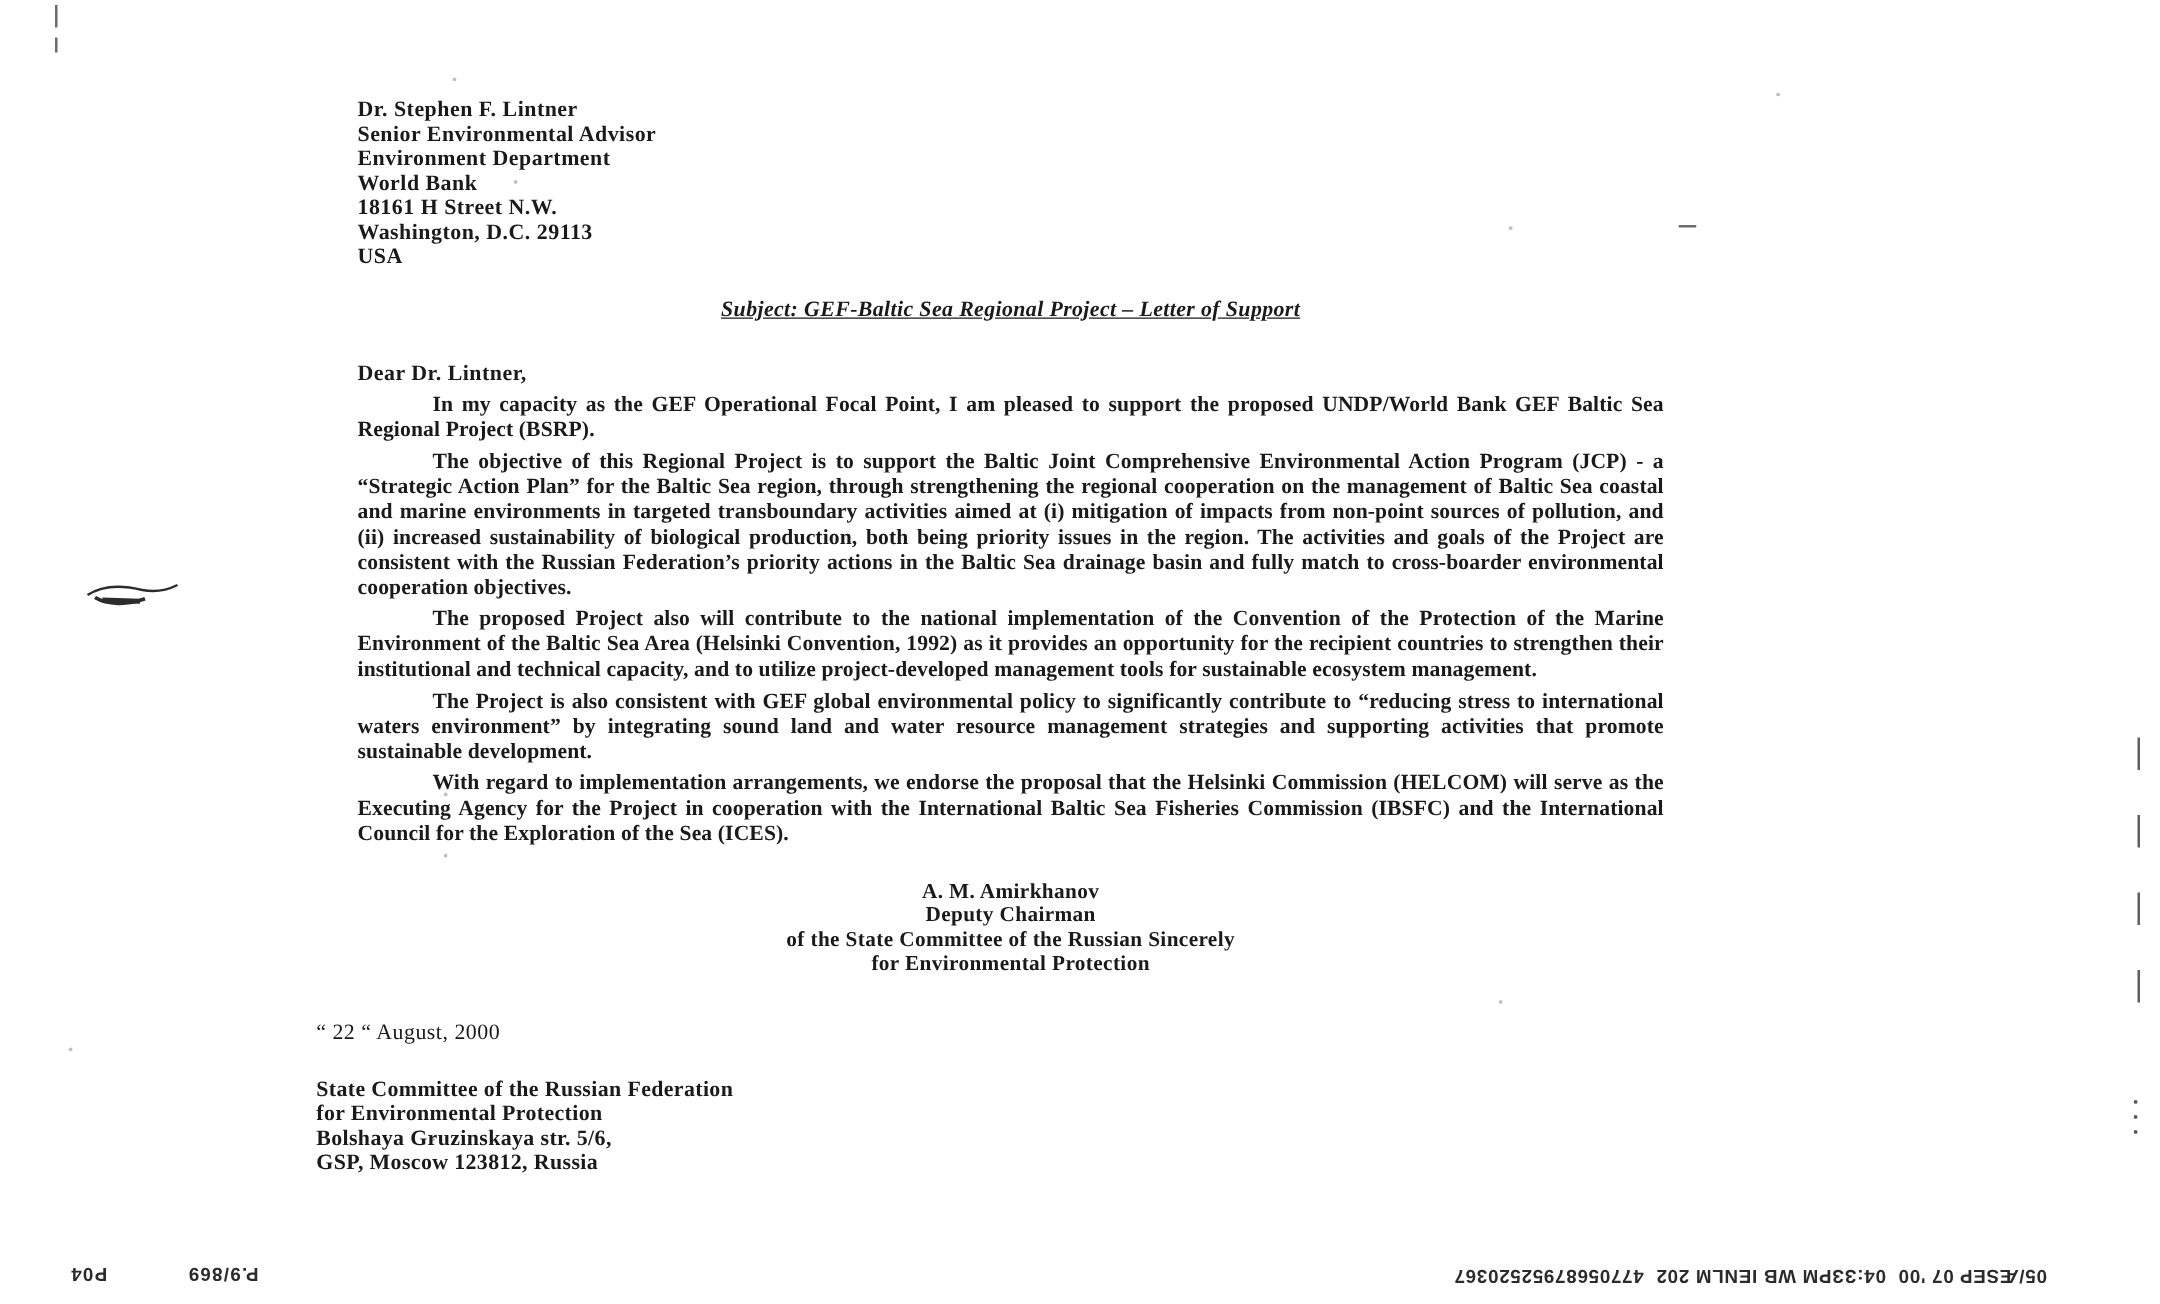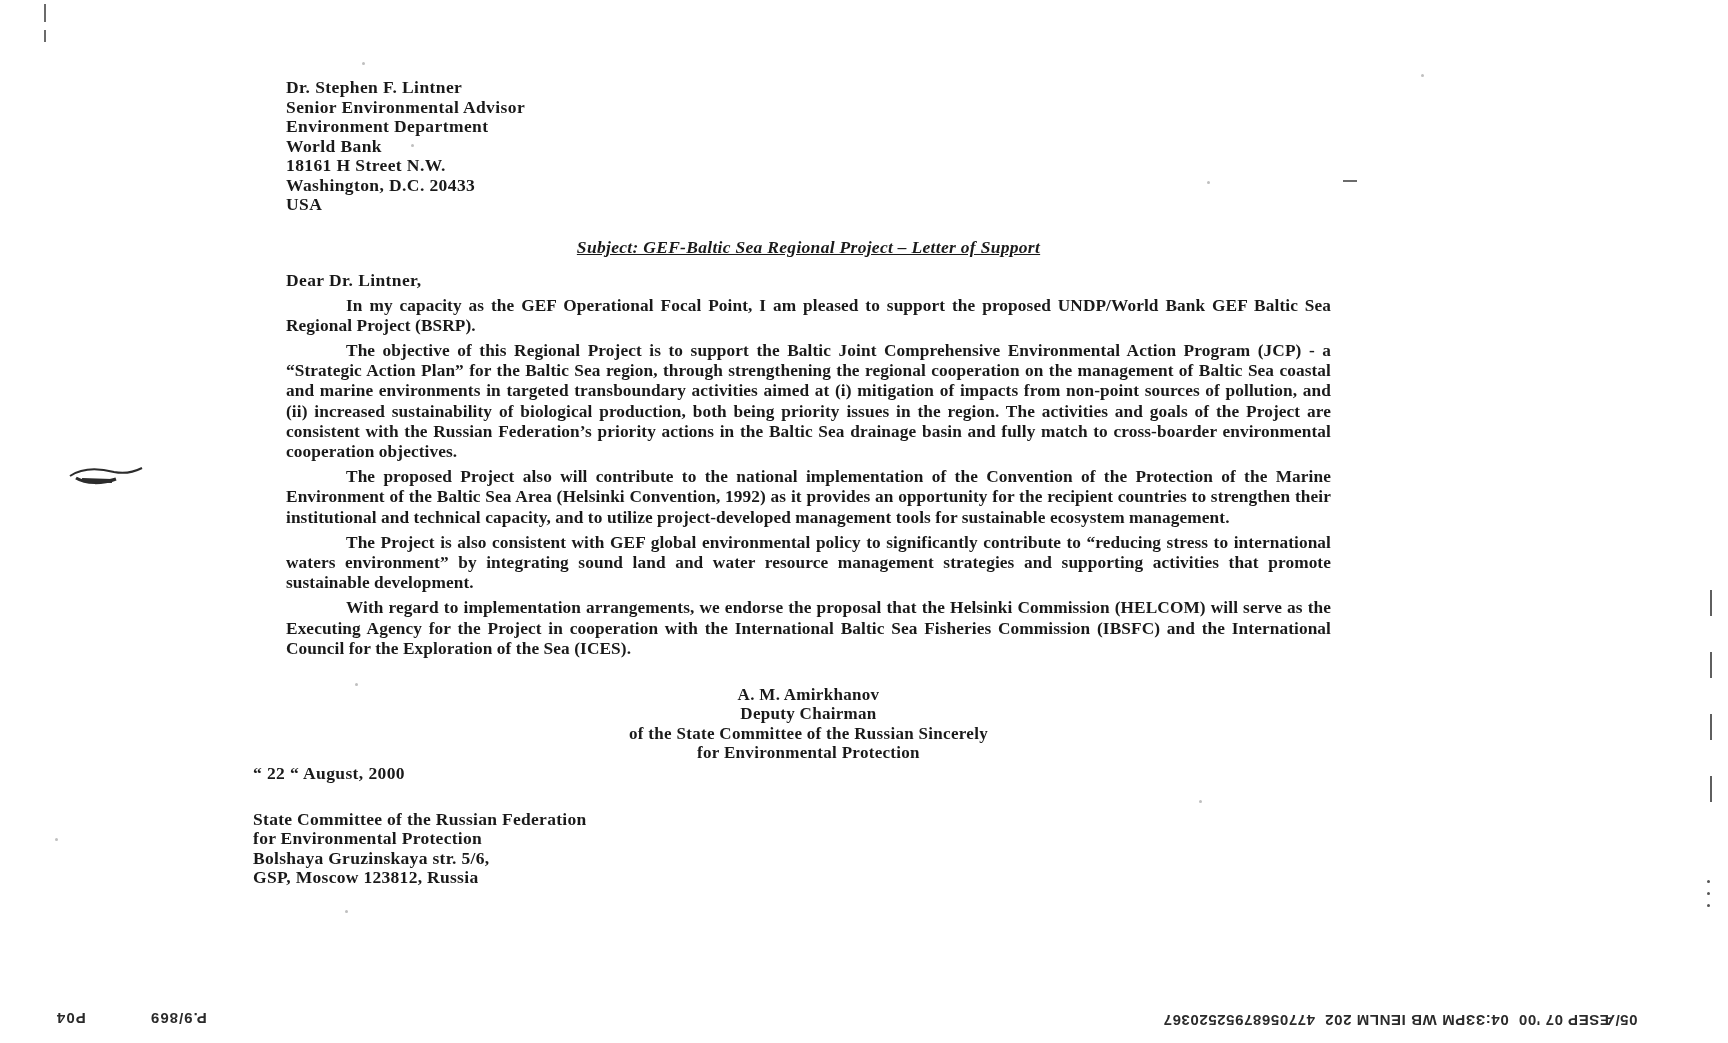--- a/index.html
+++ b/index.html
@@ -50,21 +50,21 @@
     margin-top: 22px;
     text-align: center;
     font-style: italic;
     font-weight: 700;
     font-size: 17.5px;
     letter-spacing: .3px;
     text-decoration: underline;
   }
 
   .salutation {
-    margin-top: 12px;
+    margin-top: 30px;
     font-size: 17.5px;
     font-weight: 700;
     letter-spacing: .4px;
   }
 
   .para {
     margin-top: 5px;
     font-size: 17.3px;
     line-height: 20.2px;
     font-weight: 700;
@@ -85,23 +85,24 @@
     margin-top: 26px;
     text-align: center;
     font-size: 17px;
     line-height: 19.5px;
     font-weight: 700;
     letter-spacing: .3px;
     white-space: pre-line;
   }
 
   .date-line {
+    margin-top: 34px;
     margin-left: -33px;
     font-size: 17.5px;
-    font-weight: 700;
+    font-weight: 400;
     letter-spacing: .4px;
   }
 
   .org-block {
     margin-top: 26px;
     margin-left: -33px;
     font-size: 17.5px;
     line-height: 19.5px;
     font-weight: 700;
     letter-spacing: .3px;
@@ -205,21 +206,21 @@
     <path d="M14 14 L 44 15" stroke="#2c2c2c" stroke-width="4" fill="none"></path>
   </svg>
 
   <div class="letter-body">
 
     <div class="addr">Dr. Stephen F. Lintner
 Senior Environmental Advisor
 Environment Department
 World Bank
 18161 H Street N.W.
-Washington, D.C. 20433
+Washington, D.C. 29113
 USA</div>
 
     <div class="subject">Subject: GEF-Baltic Sea Regional Project – Letter of Support</div>
 
     <div class="salutation">Dear Dr. Lintner,</div>
 
     <div class="para">In my capacity as the GEF Operational Focal Point, I am pleased to support the proposed UNDP/World Bank GEF Baltic Sea Regional Project (BSRP).</div>
     <div class="para">The objective of this Regional Project is to support the Baltic Joint Comprehensive Environmental Action Program (JCP) - a “Strategic Action Plan” for the Baltic Sea region, through strengthening the regional cooperation on the management of Baltic Sea coastal and marine environments in targeted transboundary activities aimed at (i) mitigation of impacts from non-point sources of pollution, and (ii) increased sustainability of biological production, both being priority issues in the region. The activities and goals of the Project are consistent with the Russian Federation’s priority actions in the Baltic Sea drainage basin and fully match to cross-boarder environmental cooperation objectives.</div>
     <div class="para">The proposed Project also will contribute to the national implementation of the Convention of the Protection of the Marine Environment of the Baltic Sea Area (Helsinki Convention, 1992) as it provides an opportunity for the recipient countries to strengthen their institutional and technical capacity, and to utilize project-developed management tools for sustainable ecosystem management.</div>
     <div class="para">The Project is also consistent with GEF global environmental policy to significantly contribute to “reducing stress to international waters environment” by integrating sound land and water resource management strategies and supporting activities that promote sustainable development.</div>

